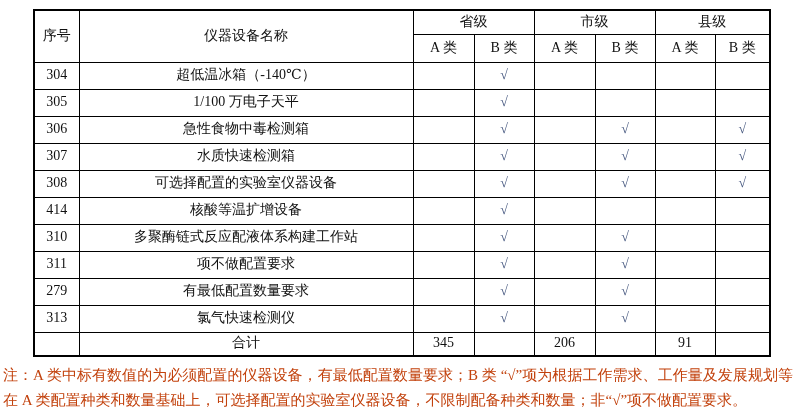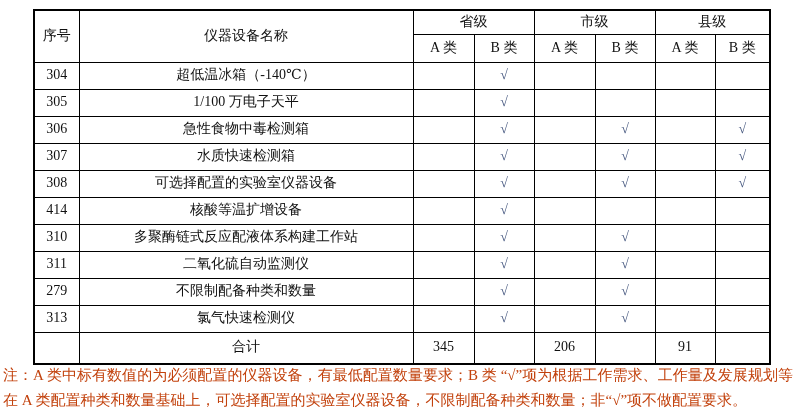--- a/index.html
+++ b/index.html
@@ -32,21 +32,21 @@
     vertical-align: middle;
     font-weight: normal;
     font-size: 14px;
     line-height: 1.2;
     overflow: hidden;
     white-space: nowrap;
   }
   thead tr.group-row { height: 24px; }
   thead tr.class-row { height: 28px; }
   tbody tr          { height: 27px; }
-  tfoot tr          { height: 32px; }
+  tfoot tr          { height: 24px; }
   td.name {
     text-align: left;
     padding-left: 9px;
   }
   td.tick {
     color: #4a5b82;
     font-size: 13px;
   }
   .note {
     position: absolute;
@@ -156,31 +156,31 @@
         <td class="name">多聚酶链式反应配液体系构建工作站</td>
         <td></td>
         <td class="tick">√</td>
         <td></td>
         <td class="tick">√</td>
         <td></td>
         <td></td>
       </tr>
       <tr>
         <td>311</td>
-        <td class="name">二氧化硫自动监测仪</td>
+        <td class="name">项不做配置要求</td>
         <td></td>
         <td class="tick">√</td>
         <td></td>
         <td class="tick">√</td>
         <td></td>
         <td></td>
       </tr>
       <tr>
         <td>279</td>
-        <td class="name">不限制配备种类和数量</td>
+        <td class="name">有最低配置数量要求</td>
         <td></td>
         <td class="tick">√</td>
         <td></td>
         <td class="tick">√</td>
         <td></td>
         <td></td>
       </tr>
       <tr>
         <td>313</td>
         <td class="name">氯气快速检测仪</td>

